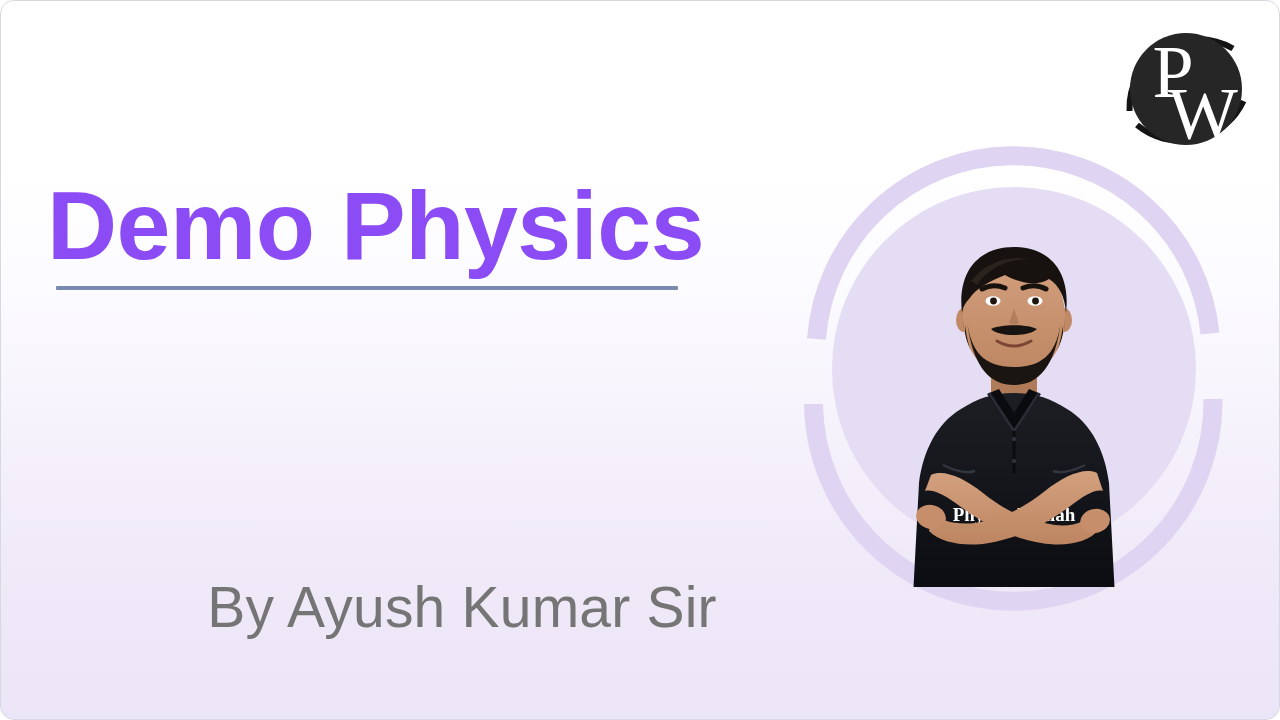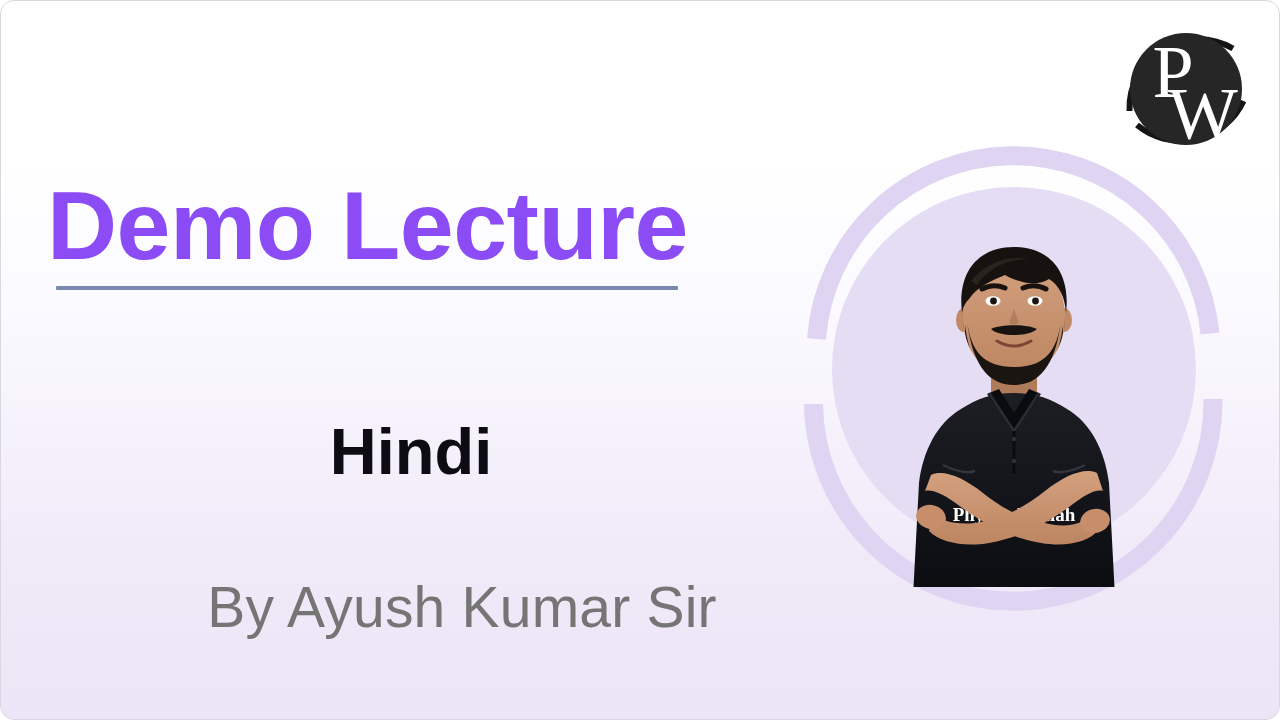--- a/index.html
+++ b/index.html
@@ -243,18 +243,17 @@
     <path d="M 22.5 96 A 69 69 0 0 1 126 33.5" fill="none" stroke="#141414" stroke-width="6"></path>
     <path d="M 30 110 A 69 69 0 0 0 136.5 86" fill="none" stroke="#141414" stroke-width="6"></path>
 
     <circle cx="79" cy="74" r="56" fill="#262626"></circle>
 
     <text x="66" y="82" text-anchor="middle" font-family="'Liberation Serif', 'DejaVu Serif', serif" font-size="74" fill="#ffffff">P</text>
 
     <text x="96" y="124" text-anchor="middle" font-family="'Liberation Serif', 'DejaVu Serif', serif" font-size="74" fill="#ffffff">W</text>
   </svg>
 
-  <h1 class="title">Demo Lecture</h1>
+  <h1 class="title">Demo Physics</h1>
   <div class="title-rule"></div>
-  <h2 class="subtitle">Hindi</h2>
   <p class="byline">By Ayush Kumar Sir</p>
 
 </div>
 
 </body></html>

